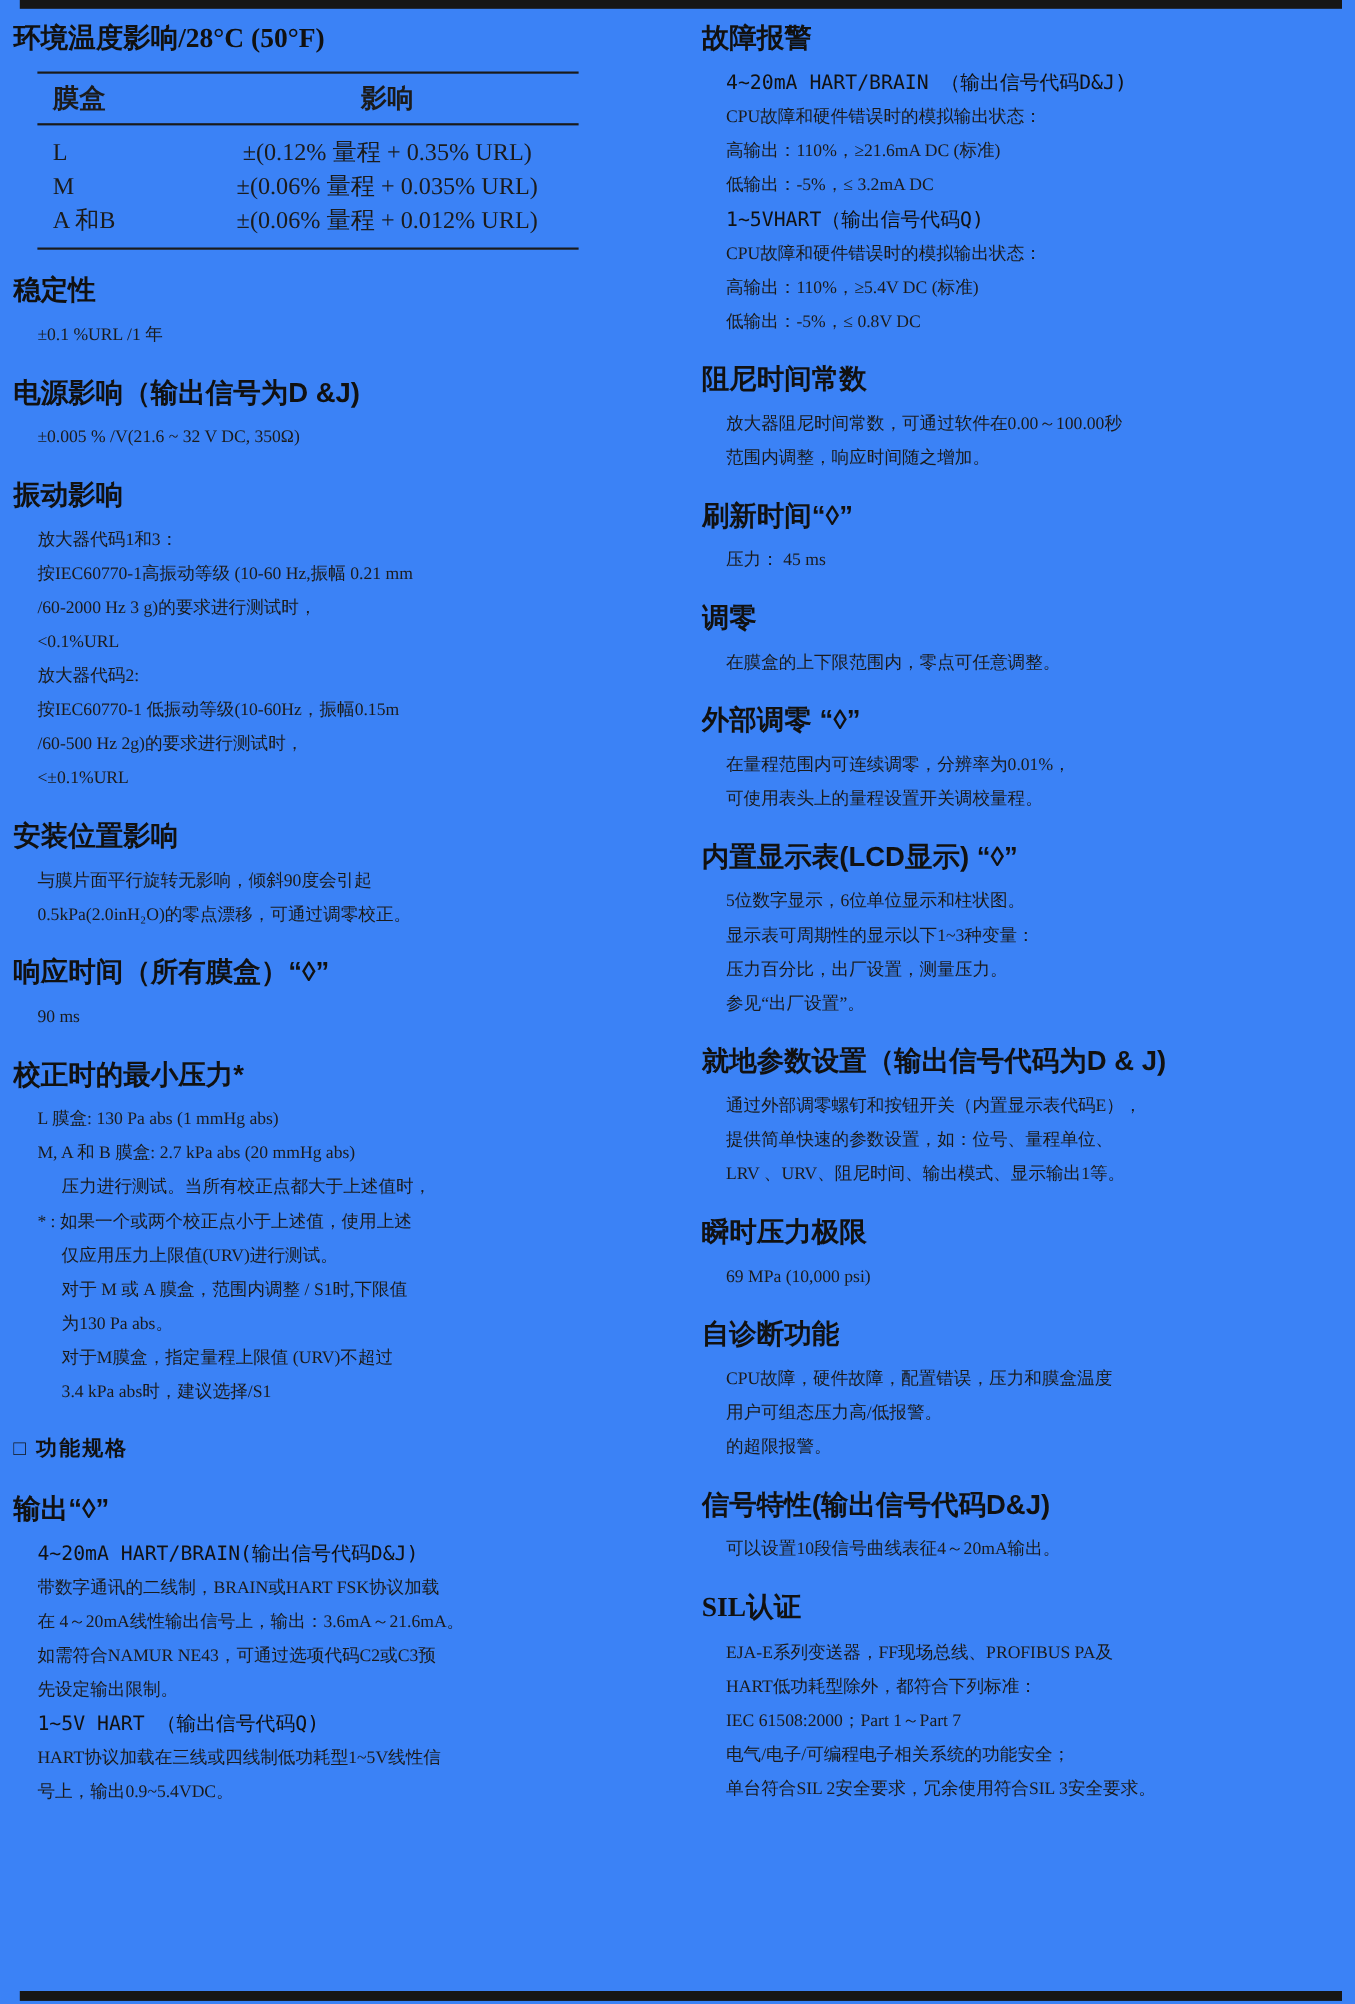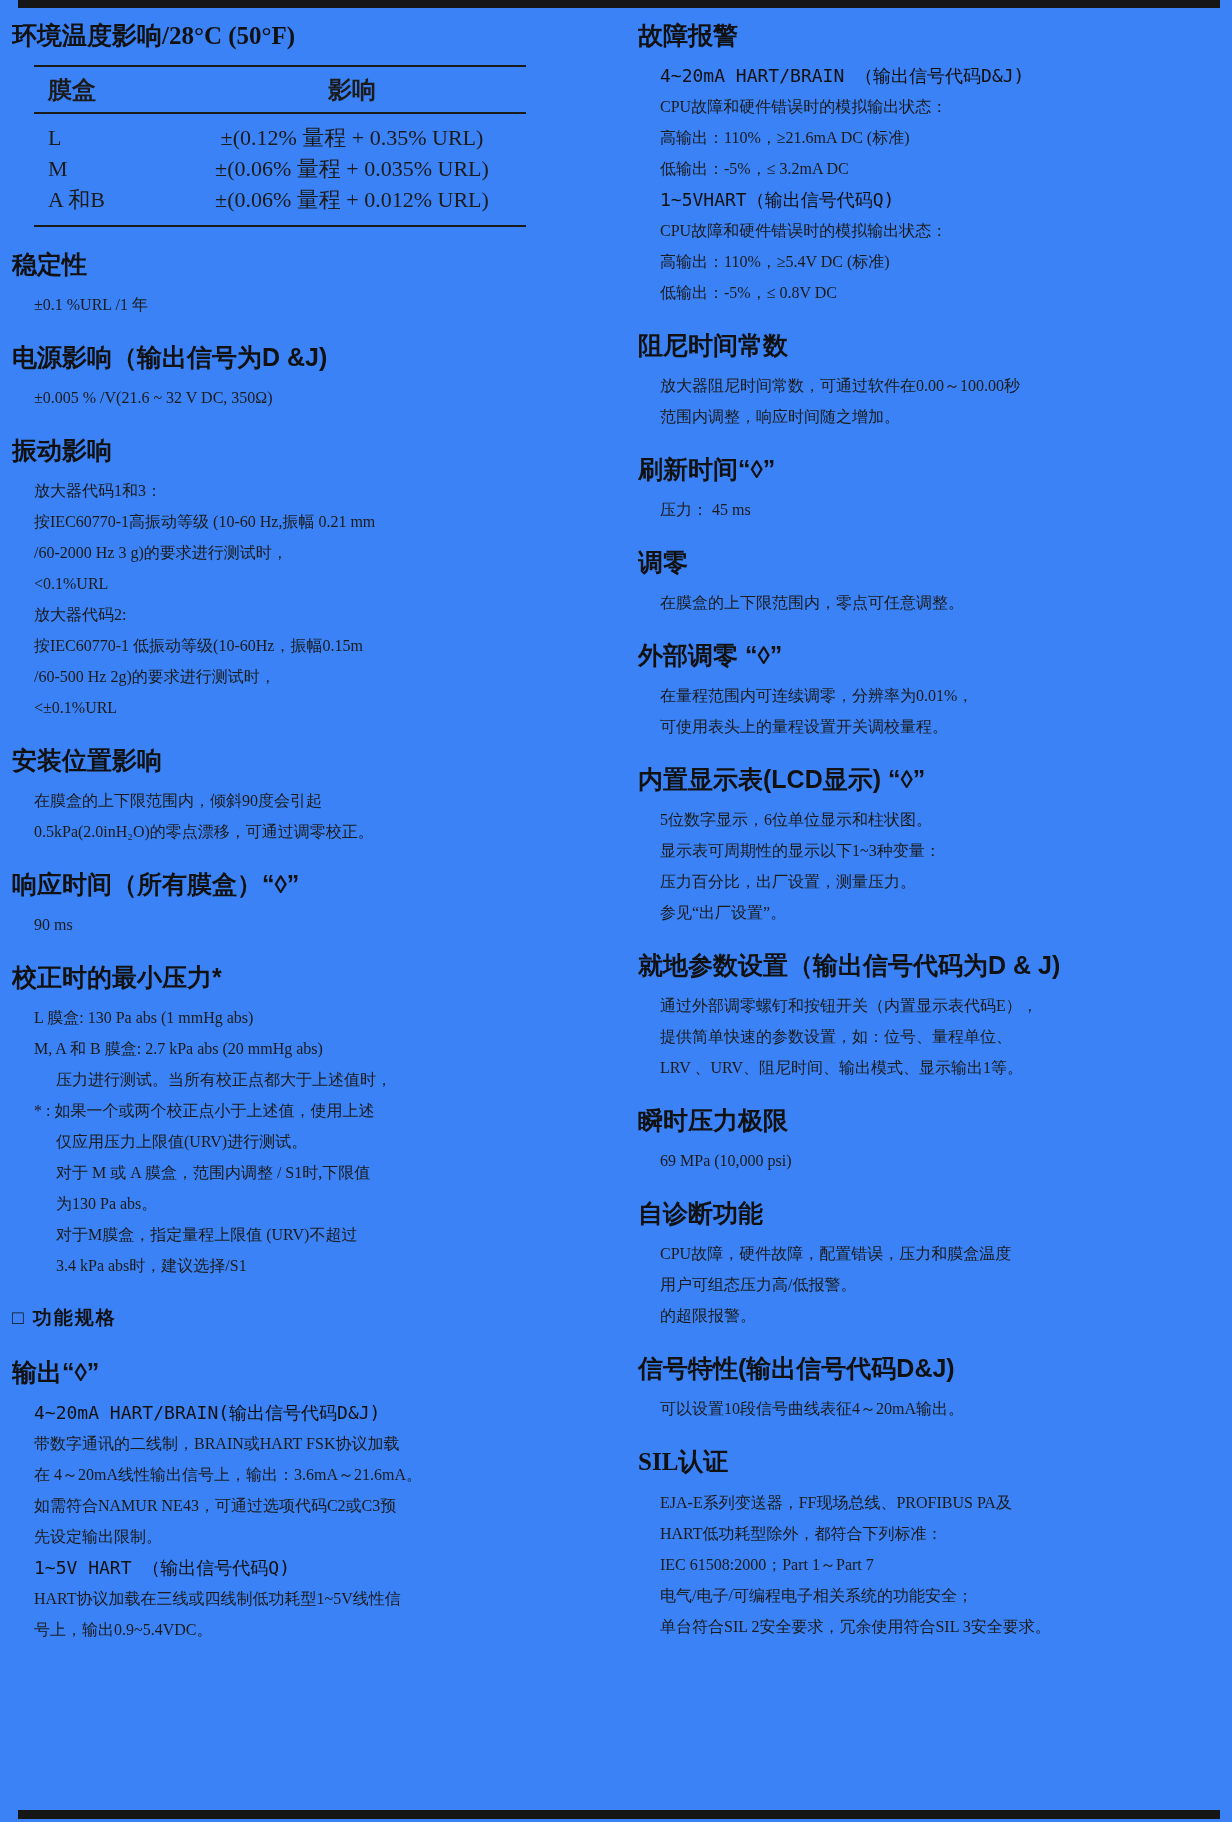--- a/index.html
+++ b/index.html
@@ -86,21 +86,21 @@
         <div class="body ind1">按IEC60770-1高振动等级 (10-60 Hz,振幅 0.21 mm</div>
         <div class="body ind1">/60-2000 Hz 3 g)的要求进行测试时，</div>
         <div class="body ind1">&lt;0.1%URL</div>
         <div class="body ind1">放大器代码2:</div>
         <div class="body ind1">按IEC60770-1 低振动等级(10-60Hz，振幅0.15m</div>
         <div class="body ind1">/60-500 Hz 2g)的要求进行测试时，</div>
         <div class="body ind1">&lt;±0.1%URL</div>
       </div>
       <div class="sec">
         <div class="hd h2"><span class="f-sans">安装位置影响</span></div>
-        <div class="body ind1">在膜盒的上下限范围内，倾斜90度会引起</div>
+        <div class="body ind1">与膜片面平行旋转无影响，倾斜90度会引起</div>
         <div class="body ind1">0.5kPa(2.0inH₂O)的零点漂移，可通过调零校正。</div>
       </div>
       <div class="sec">
         <div class="hd h2"><span class="f-sans">响应时间（所有膜盒）“◊”</span></div>
         <div class="body ind1">90 ms</div>
       </div>
       <div class="sec">
         <div class="hd h2"><span class="f-sans">校正时的最小压力*</span></div>
         <div class="body ind1">L 膜盒: 130 Pa abs (1 mmHg abs)</div>
         <div class="body ind1">M, A 和 B 膜盒: 2.7 kPa abs (20 mmHg abs)</div>

